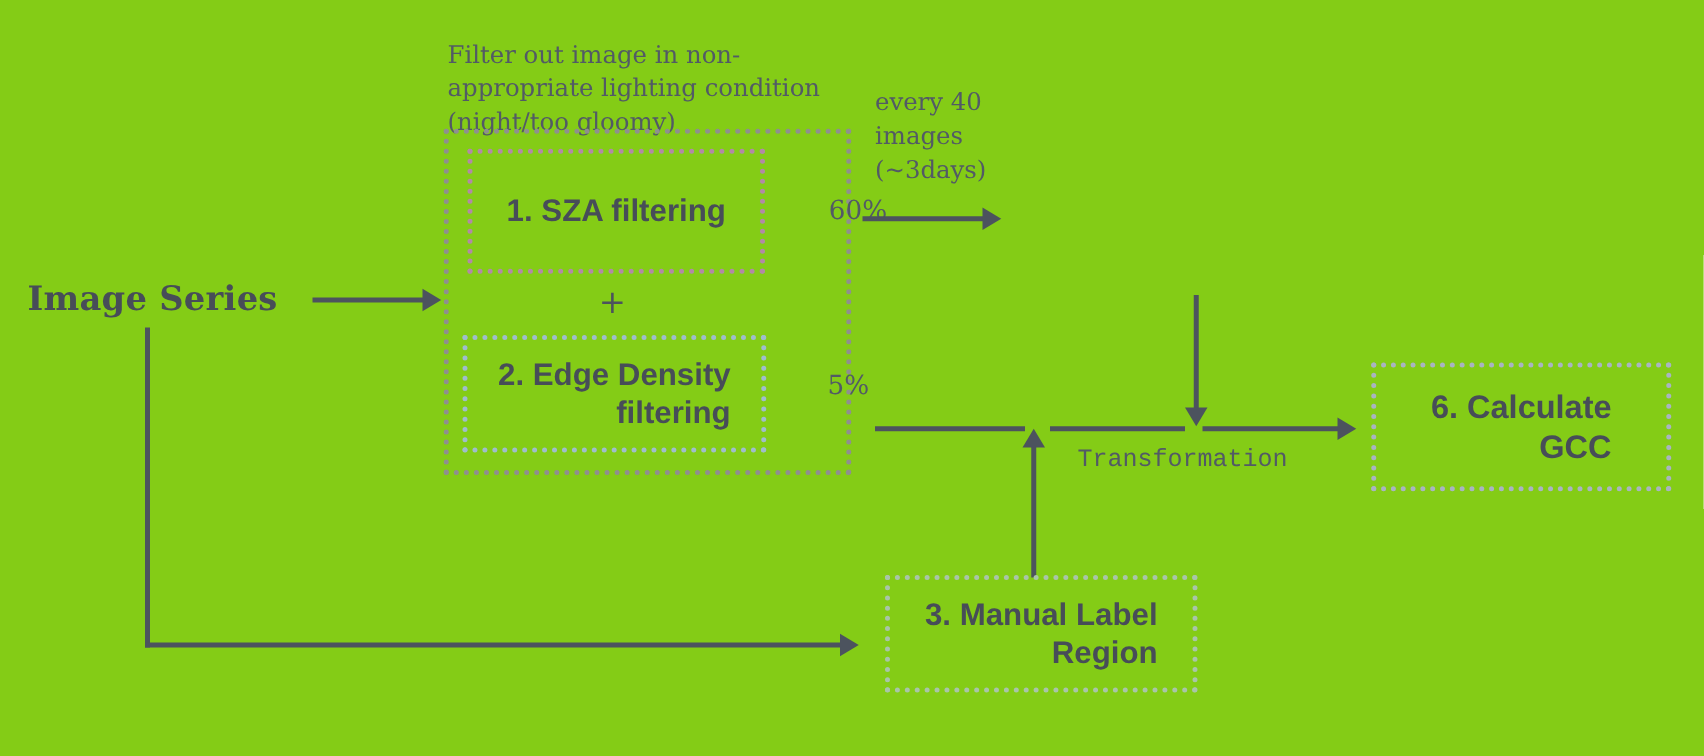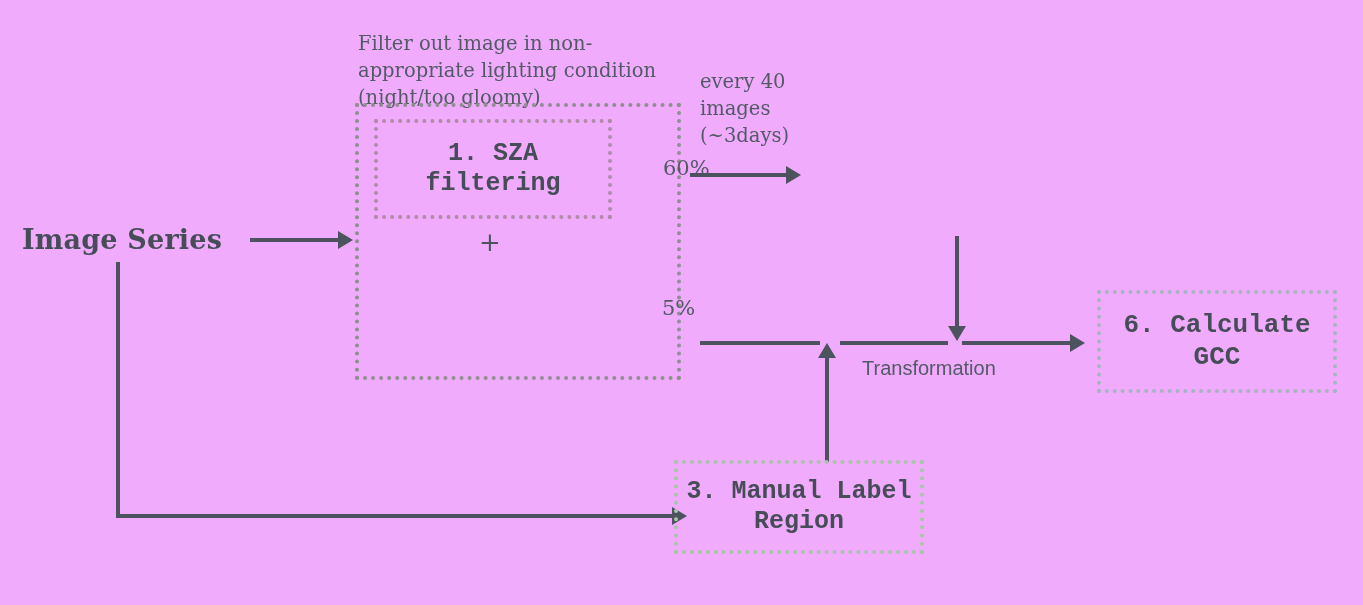--- a/index.html
+++ b/index.html
@@ -4,21 +4,21 @@
 <style>
   html, body {
     margin: 0;
     padding: 0;
     background: #ffffff;
   }
   #canvas {
     position: relative;
     width: 1363px;
     height: 605px;
-    background: #f0abfc;
+    background: #84cc16;
     font-family: "DejaVu Serif", "Liberation Serif", serif;
     overflow: hidden;
   }
   .abs { position: absolute; }
 
   
   .note {
     color: #525a66;
     font-size: 19.5px;
     line-height: 27px;
@@ -40,33 +40,33 @@
   .series-label {
     color: #474d58;
     font-size: 27px;
     font-weight: bold;
     font-family: "DejaVu Serif", "Liberation Serif", serif;
     letter-spacing: .2px;
   }
   .edge-label {
     color: #525a66;
     font-size: 20px;
-    font-family: Liberation Sans, sans-serif;
+    font-family: Liberation Mono, monospace;
   }
 
   
   .node {
     box-sizing: border-box;
     display: flex;
     align-items: center;
     justify-content: center;
-    text-align: center;
+    text-align: right;
     color: #474d58;
     font-weight: bold;
-    font-family: Liberation Mono, monospace;
+    font-family: Liberation Sans, sans-serif;
     line-height: 1.22;
   }
   .node.outer {
     border: 4px dotted #8f8f8f;
   }
   .node.pink   { border: 4px dotted #b28aa6; }
   .node.blue   { border: 4px dotted #9fbdcd; }
   .node.orange { border: 4px dotted #f0b840; }
   .node.green  { border: 4px dotted #a9c5a9; }
   .node.slate  { border: 4px dotted #a9b4c2; }
@@ -117,20 +117,22 @@
   <div class="abs hline" style="left:116px; top:514px; width:560px;"></div>
   <div class="abs arrow-r" style="left:672px; top:507px;"></div>
 
   <div class="abs node outer" style="left:355px; top:103px; width:326px; height:277px;"></div>
 
   <div class="abs node pink" style="left:374px; top:119px; width:238px; height:100px; font-size:25px;">1. SZA filtering</div>
   <div class="abs pct" style="left:623px; top:156px;">60%</div>
 
   <div class="abs plus" style="left:445px; top:227px; width:90px;">+</div>
 
+  <div class="abs node blue" style="left:370px; top:268px; width:243px; height:94px; font-size:25px; white-space:pre-line;">2. Edge Density
+filtering</div>
   <div class="abs pct" style="left:622px; top:296px;">5%</div>
 
 
   <div class="abs note" style="left:700px; top:68px; width:180px;">every  40
 images
 (~3days)</div>
   <div class="abs hline" style="left:690px; top:173px; width:100px;"></div>
   <div class="abs arrow-r" style="left:786px; top:166px;"></div>
 
 
@@ -139,19 +141,19 @@
 
   <div class="abs hline" style="left:700px; top:341px; width:120px;"></div>
   <div class="abs hline" style="left:840px; top:341px; width:108px;"></div>
   <div class="abs hline" style="left:962px; top:341px; width:112px;"></div>
   <div class="abs arrow-r" style="left:1070px; top:334px;"></div>
   <div class="abs edge-label" style="left:862px; top:357px;">Transformation</div>
 
   <div class="abs vline" style="left:825px; top:356px; height:106px;"></div>
   <div class="abs arrow-u" style="left:818px; top:343px;"></div>
 
-  <div class="abs node green" style="left:674px; top:460px; width:250px; height:94px; font-size:25px; white-space:pre-line;">3. Manual Label
+  <div class="abs node green" style="left:708px; top:460px; width:250px; height:94px; font-size:25px; white-space:pre-line;">3. Manual Label
 Region</div>
 
   <div class="abs node slate" style="left:1097px; top:290px; width:240px; height:103px; font-size:26px; white-space:pre-line;">6. Calculate
 GCC</div>
 
 </div>
 
 </body></html>

